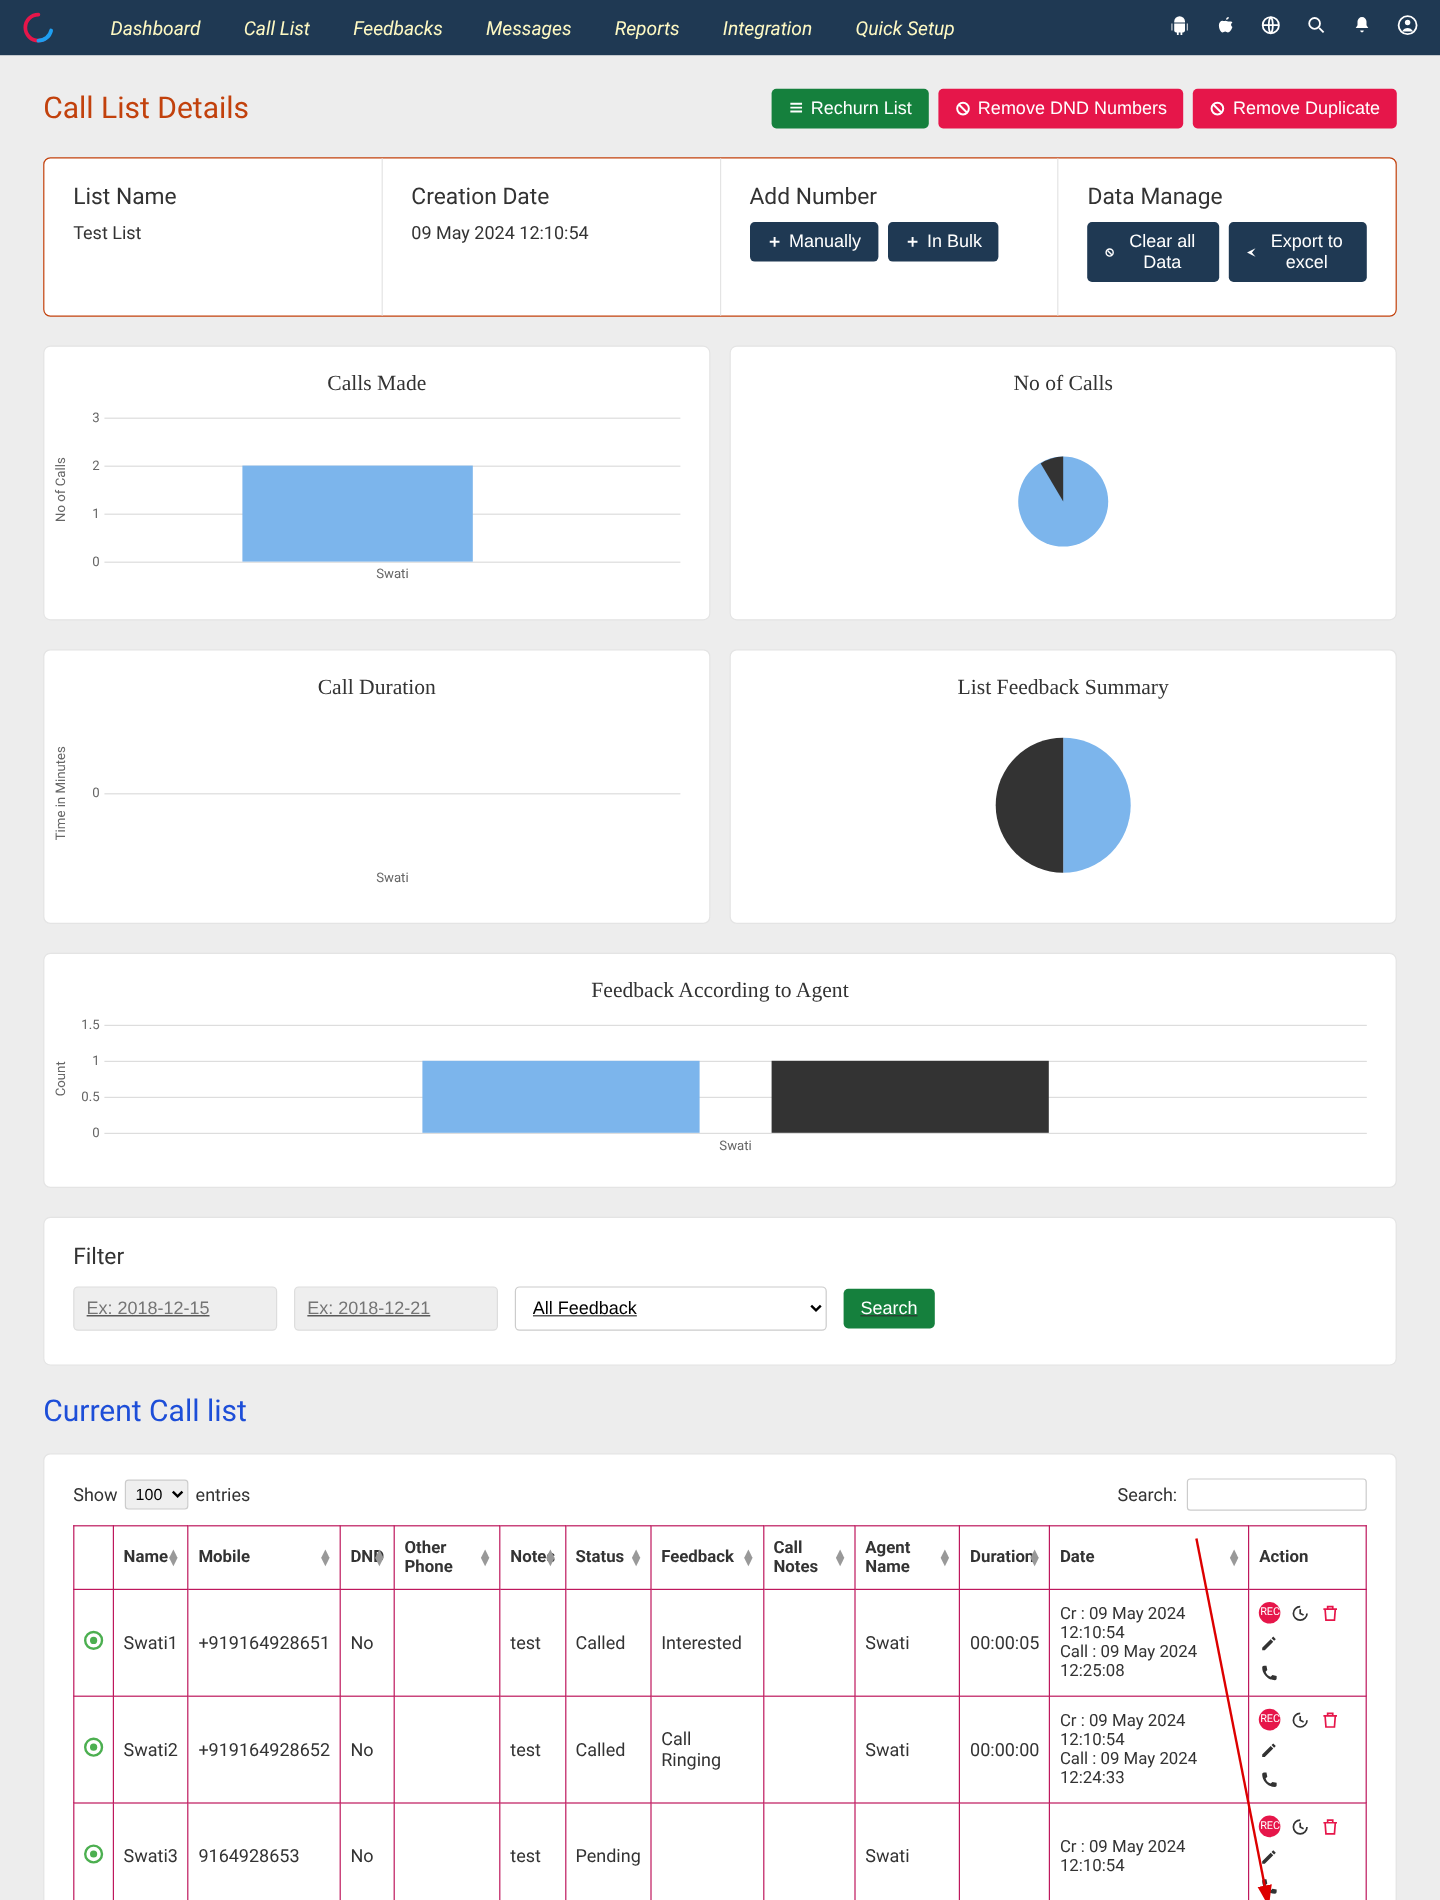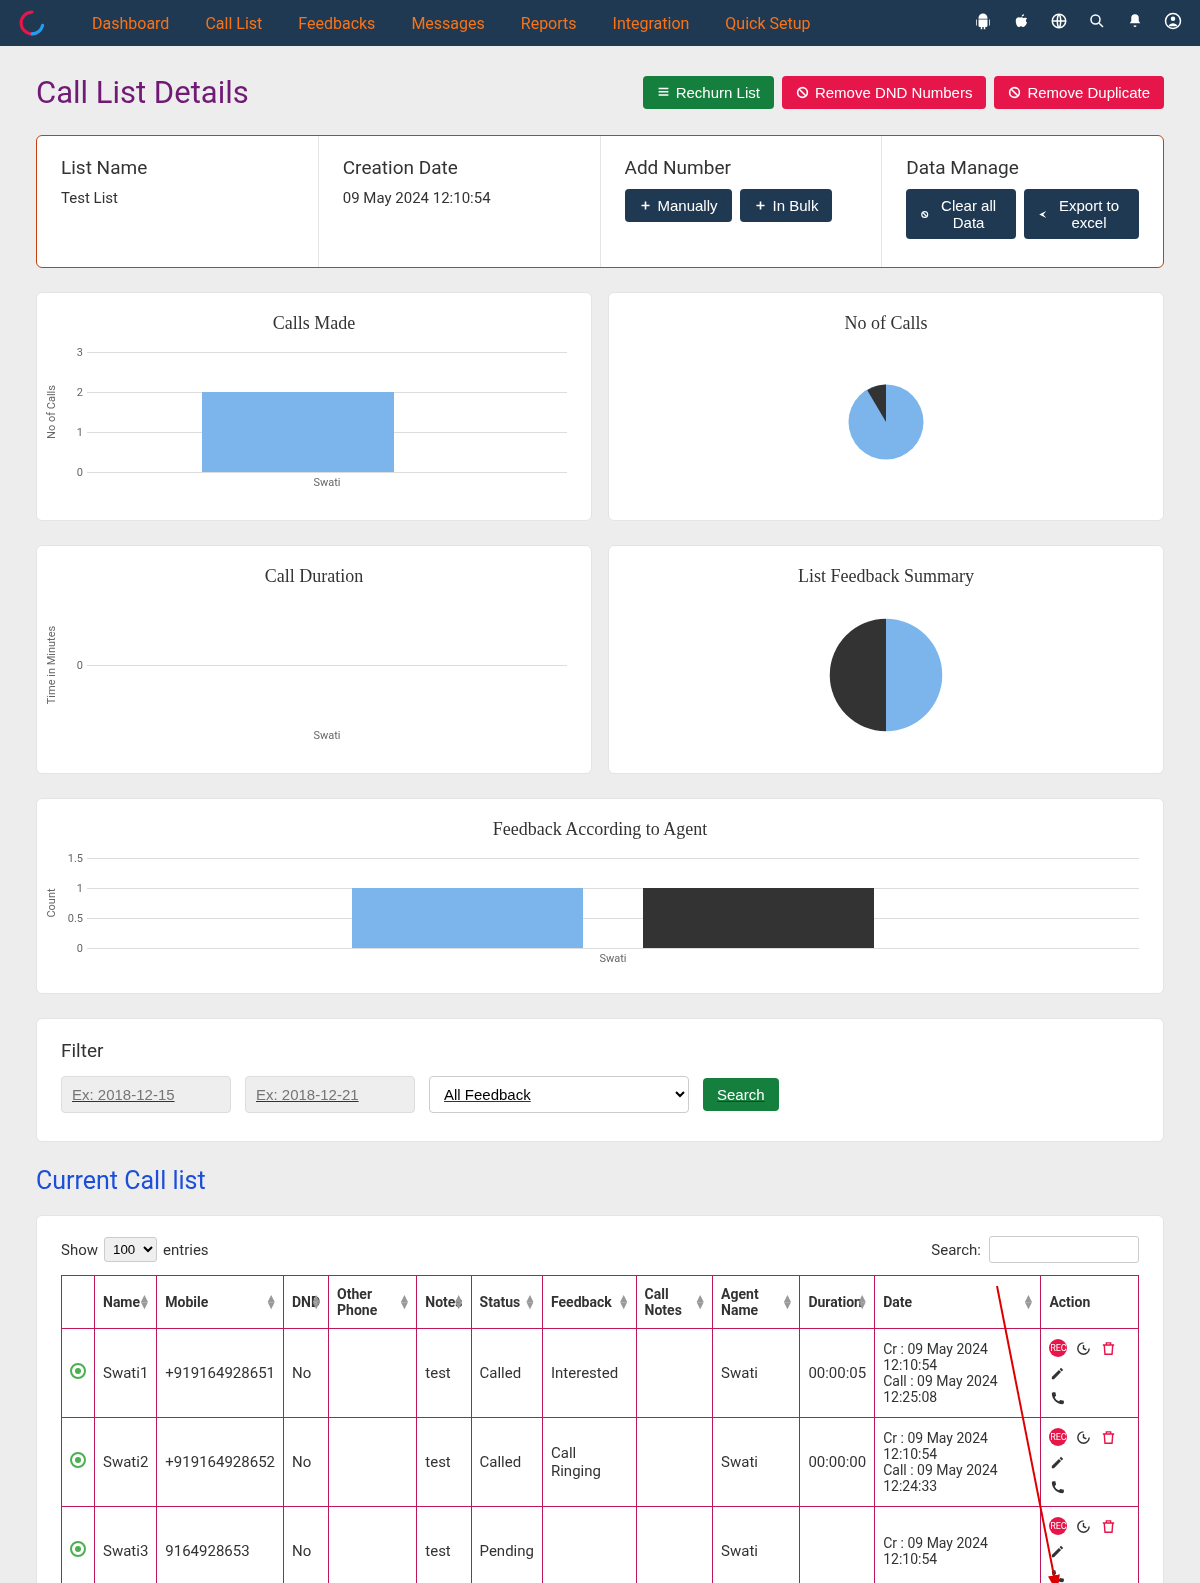--- a/index.html
+++ b/index.html
@@ -1,27 +1,27 @@
 <!DOCTYPE html>
 <html><head>
 <meta charset="utf-8">
 <style>
 * { box-sizing: border-box; margin: 0; padding: 0; }
 body { font-family: -apple-system, BlinkMacSystemFont, "Segoe UI", Roboto, Arial, sans-serif; font-size: 16px; color: #333; background: #ededed; width: 1200px; }
 .topnav { background: #1f3953; height: 46px; display: flex; align-items: center; padding: 0 18px; }
 .logo { width: 28px; height: 28px; margin-right: 28px; position: relative; }
 .logo svg { width: 100%; height: 100%; }
 .nav-links { display: flex; gap: 0; }
-.nav-links a { color: #f97316; text-decoration: none; font-size: 16px; padding: 12px 18px; }
+.nav-links a { color: #fef9c3; text-decoration: none; font-size: 16px; padding: 12px 18px; font-style: italic; }
 .nav-right { margin-left: auto; display: flex; gap: 20px; align-items: center; }
 .nav-right span { color: #fff; font-size: 18px; cursor: pointer; }
 .nav-right svg { width: 18px; height: 18px; fill: #fff; }
 .container { padding: 28px 36px; }
 .page-header { display: flex; align-items: center; margin-bottom: 24px; }
-.page-title { font-size: 31px; font-weight: 400; color: #701a75; }
+.page-title { font-size: 25px; font-weight: 400; color: #c2410c; }
 .header-btns { margin-left: auto; display: flex; gap: 8px; }
 .btn { padding: 8px 14px; border-radius: 4px; font-size: 15px; border: none; cursor: pointer; display: inline-flex; align-items: center; gap: 6px; color: #fff; }
 .btn-blue { background: #15803d; align-items: center; }
 .btn-red { background: #e6164a; }
 .btn-dark { background: #1f3953; }
 .btn svg { width: 13px; height: 13px; fill: currentColor; }
 .info-card { background: #fff; border: 1px solid #c2410c; border-radius: 6px; display: flex; margin-bottom: 24px; }
 .info-col { flex: 1; padding: 20px 24px 28px; border-right: 1px solid #e4e4e4; }
 .info-col:last-child { border-right: none; }
 .info-col h3 { font-size: 19px; font-weight: 400; color: #333; margin-bottom: 10px; }

